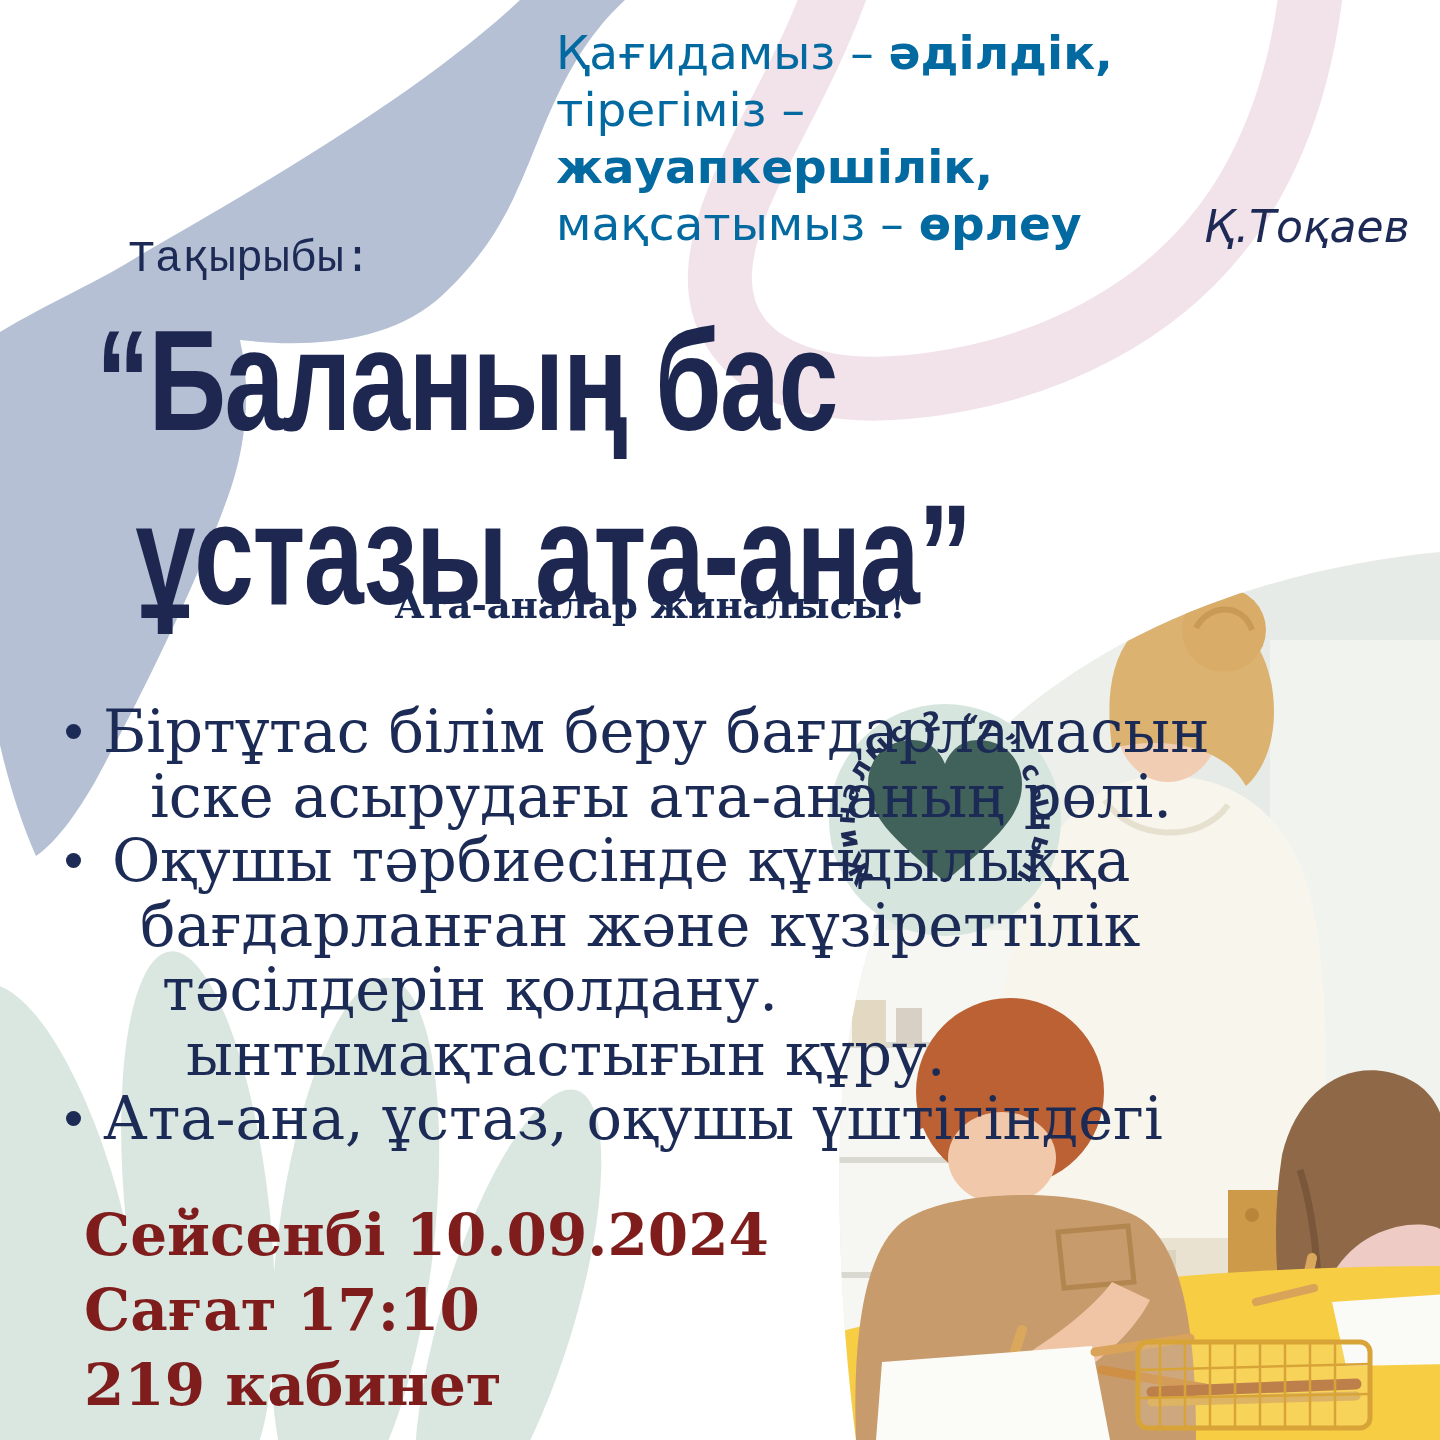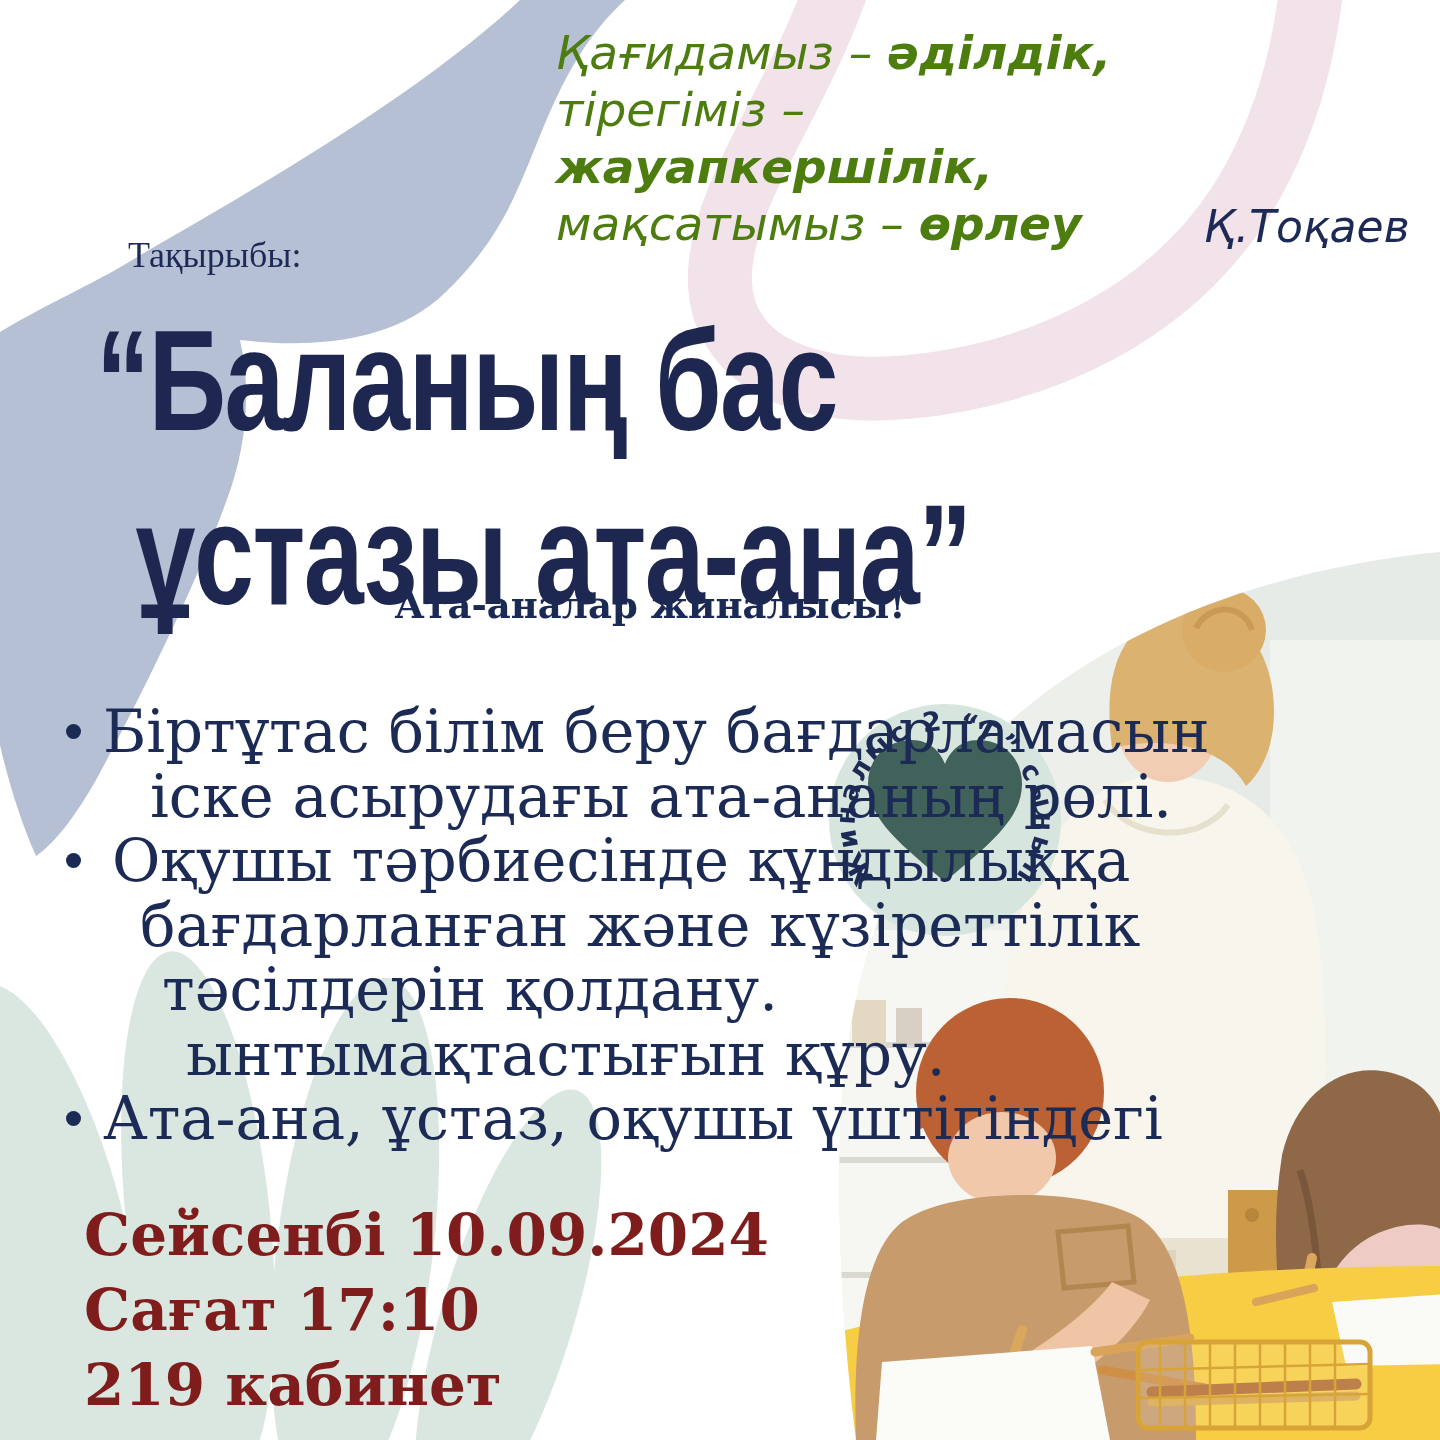--- a/index.html
+++ b/index.html
@@ -9,31 +9,31 @@
     background:#ffffff;
     overflow:hidden;
     font-family:"DejaVu Sans",sans-serif;
     color:#1d2a55;
   }
   svg.decor{position:absolute;left:0;top:0;width:1440px;height:1440px;}
 
   
   .quote{
     position:absolute;left:556px;top:24px;width:640px;
-    font-style:italic;font-size:47px;line-height:57px;
-    color:#4d7c0f;letter-spacing:0px;
+    font-size:47px;line-height:57px;
+    color:#0369a1;letter-spacing:0px;
   }
   .quote b{font-weight:bold;}
   .attribution{
     position:absolute;left:1204px;top:201px;
     font-style:italic;font-size:44px;color:#1e2a56;
   }
   .topic-label{
     position:absolute;left:128px;top:234px;
-    font-family:Liberation Serif, serif;font-size:36px;color:#1d2a55;
+    font-family:Liberation Mono, monospace;font-size:45px;color:#1d2a55;
   }
   .main-title{
     position:absolute;left:96px;top:294px;width:1100px;
     font-family:"Liberation Sans","DejaVu Sans",sans-serif;
     font-weight:bold;font-size:142px;line-height:174px;
     color:#1e2750;letter-spacing:-2px;
     transform:scaleX(0.76);transform-origin:left top;
     white-space:nowrap;
   }
   .main-title .title-line2{padding-left:52px;}

